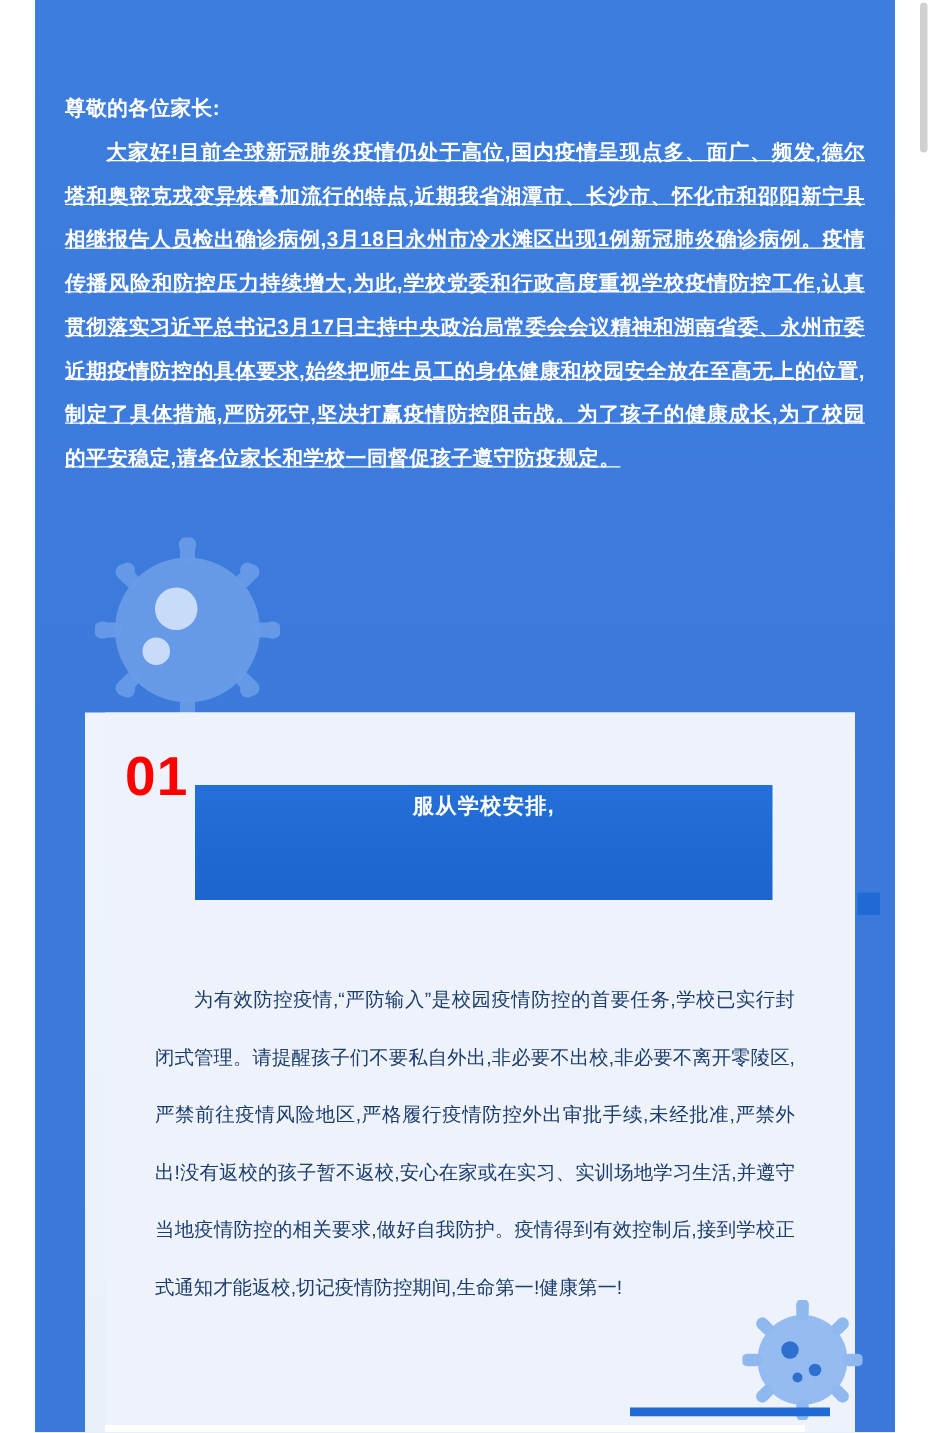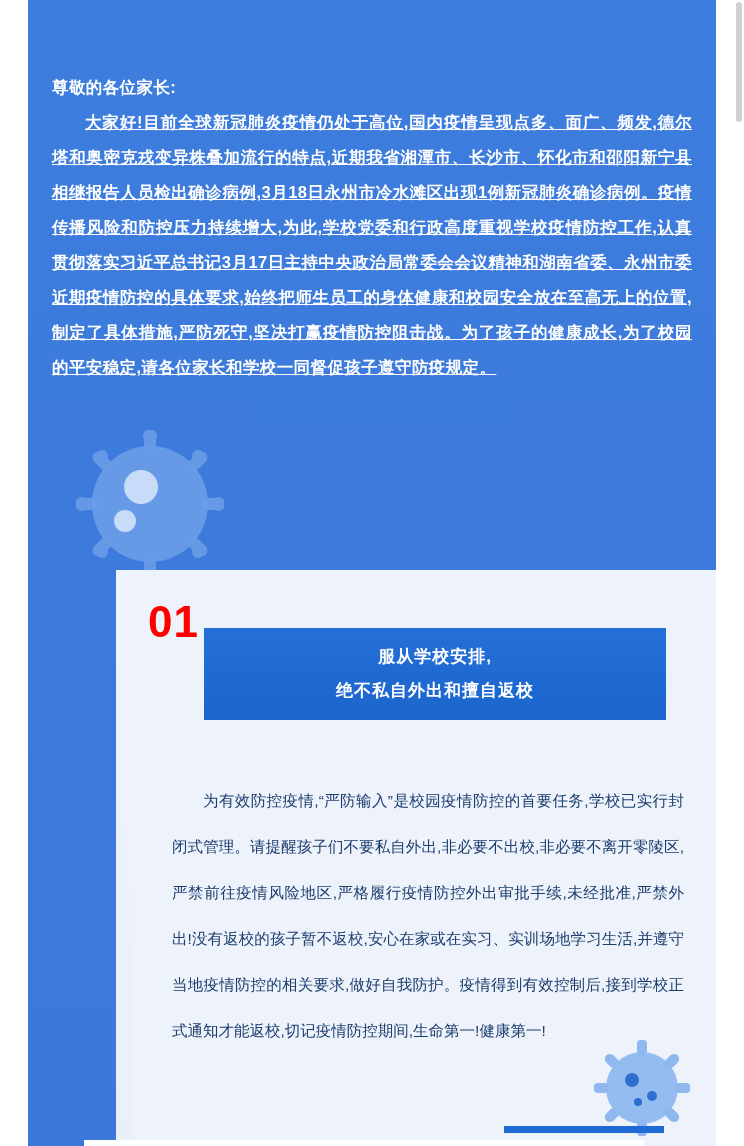--- a/index.html
+++ b/index.html
@@ -129,21 +129,20 @@
 
   
   .card {
     position: absolute;
     left: 40px;
     top: 570px;
     width: 616px;
     height: 576px;
     background: #eef3fb;
     background: linear-gradient(180deg,#eff4fc 0%, #e9f0fa 100%);
-    margin-left: 48px;
   }
   .card-inner-line {
     position: absolute;
     left: 16px;
     top: 0;
     width: 600px;
     height: 576px;
     background: #edf2fb;
   }
 
@@ -165,21 +164,20 @@
     left: 88px;
     top: 58px;
     width: 462px;
     height: 92px;
     background: #1f6ad4;
     background: linear-gradient(180deg,#2470d8 0%, #1b65cd 100%);
     color: #ffffff;
     display: flex;
     flex-direction: column;
     align-items: center;
-    justify-content: center;
     font-size: 17px;
     font-weight: 700;
     line-height: 34px;
     letter-spacing: 1px;
   }
 
   .blue-square {
     position: absolute;
     left: 618px;
     top: 144px;
@@ -257,21 +255,20 @@
       </svg>
     </div>
 
     <div class="card">
       <div class="card-inner-line"></div>
 
       <div class="number-badge">01</div>
 
       <div class="title-box">
         <span>服从学校安排,</span>
-        <span>绝不私自外出和擅自返校</span>
       </div>
 
       <div class="blue-square"></div>
 
       <div class="card-text">为有效防控疫情,“严防输入”是校园疫情防控的首要任务,学校已实行封闭式管理。请提醒孩子们不要私自外出,非必要不出校,非必要不离开零陵区,严禁前往疫情风险地区,严格履行疫情防控外出审批手续,未经批准,严禁外出!没有返校的孩子暂不返校,安心在家或在实习、实训场地学习生活,并遵守当地疫情防控的相关要求,做好自我防护。疫情得到有效控制后,接到学校正式通知才能返校,切记疫情防控期间,生命第一!健康第一!</div>
     </div>
 
     <div class="virus virus-small">
       <div class="core"></div>
       <svg width="96" height="96" viewBox="0 0 96 96" style="position:absolute;left:0;top:0;">

